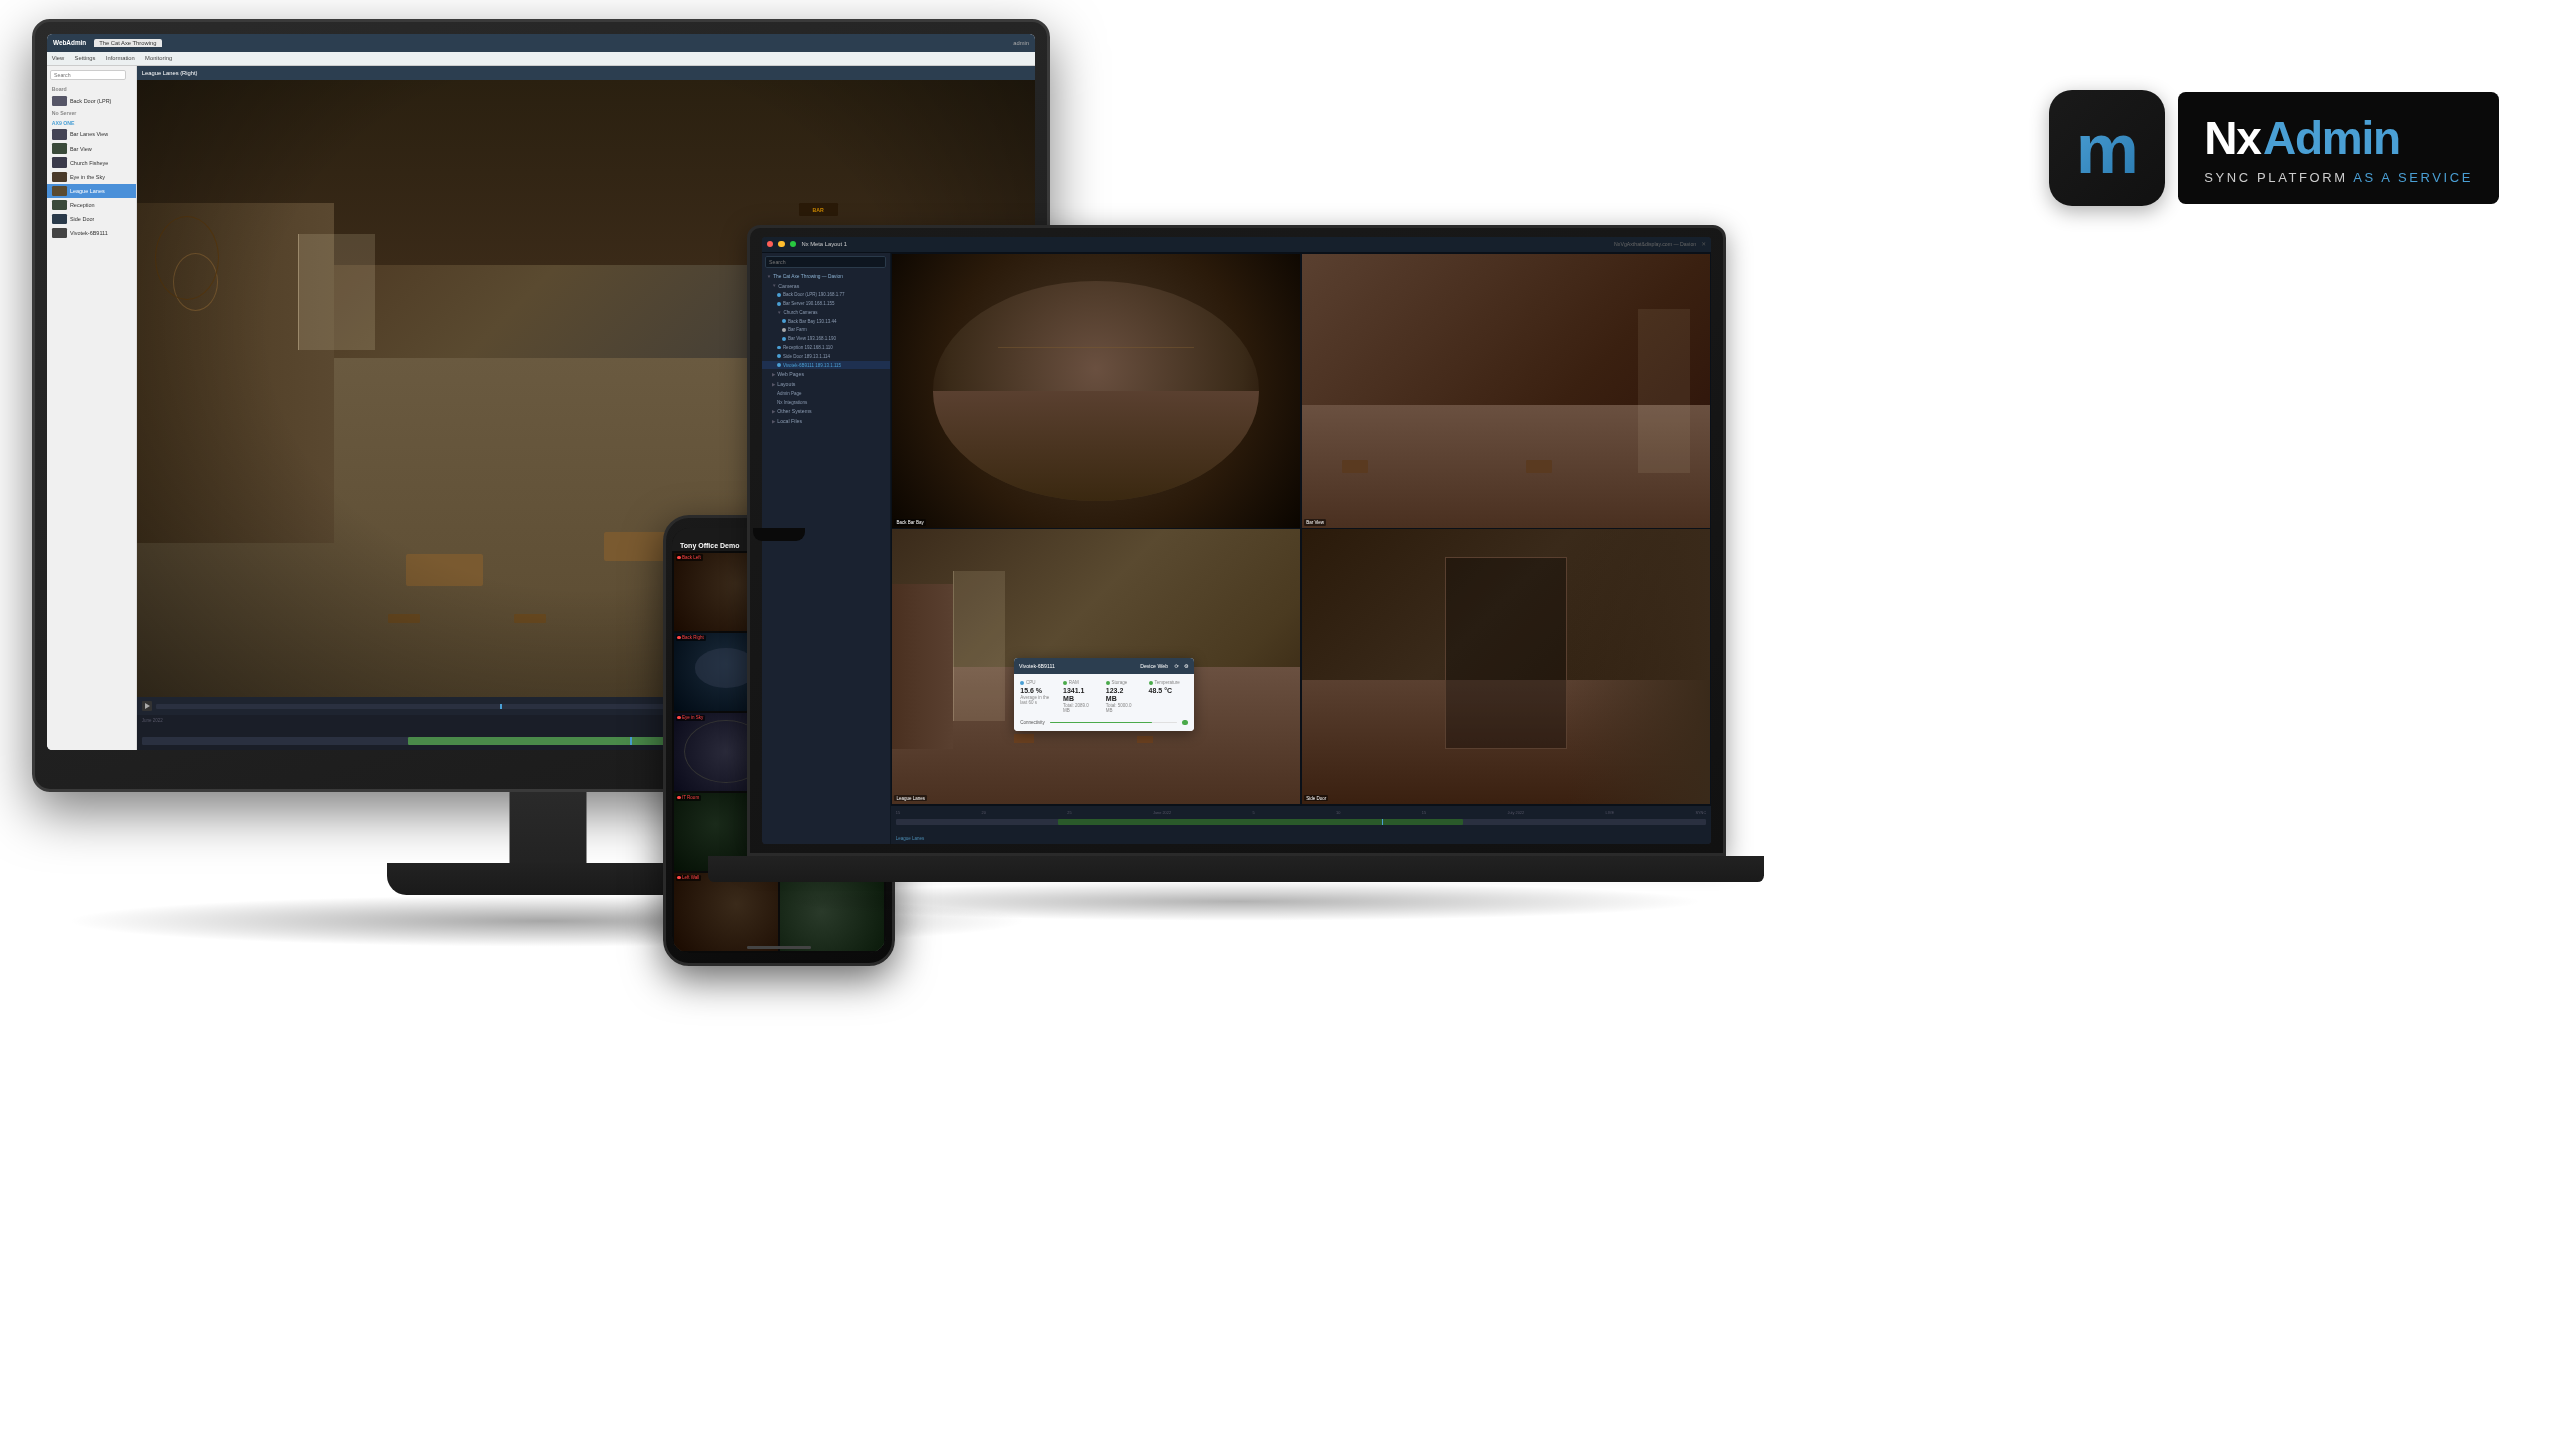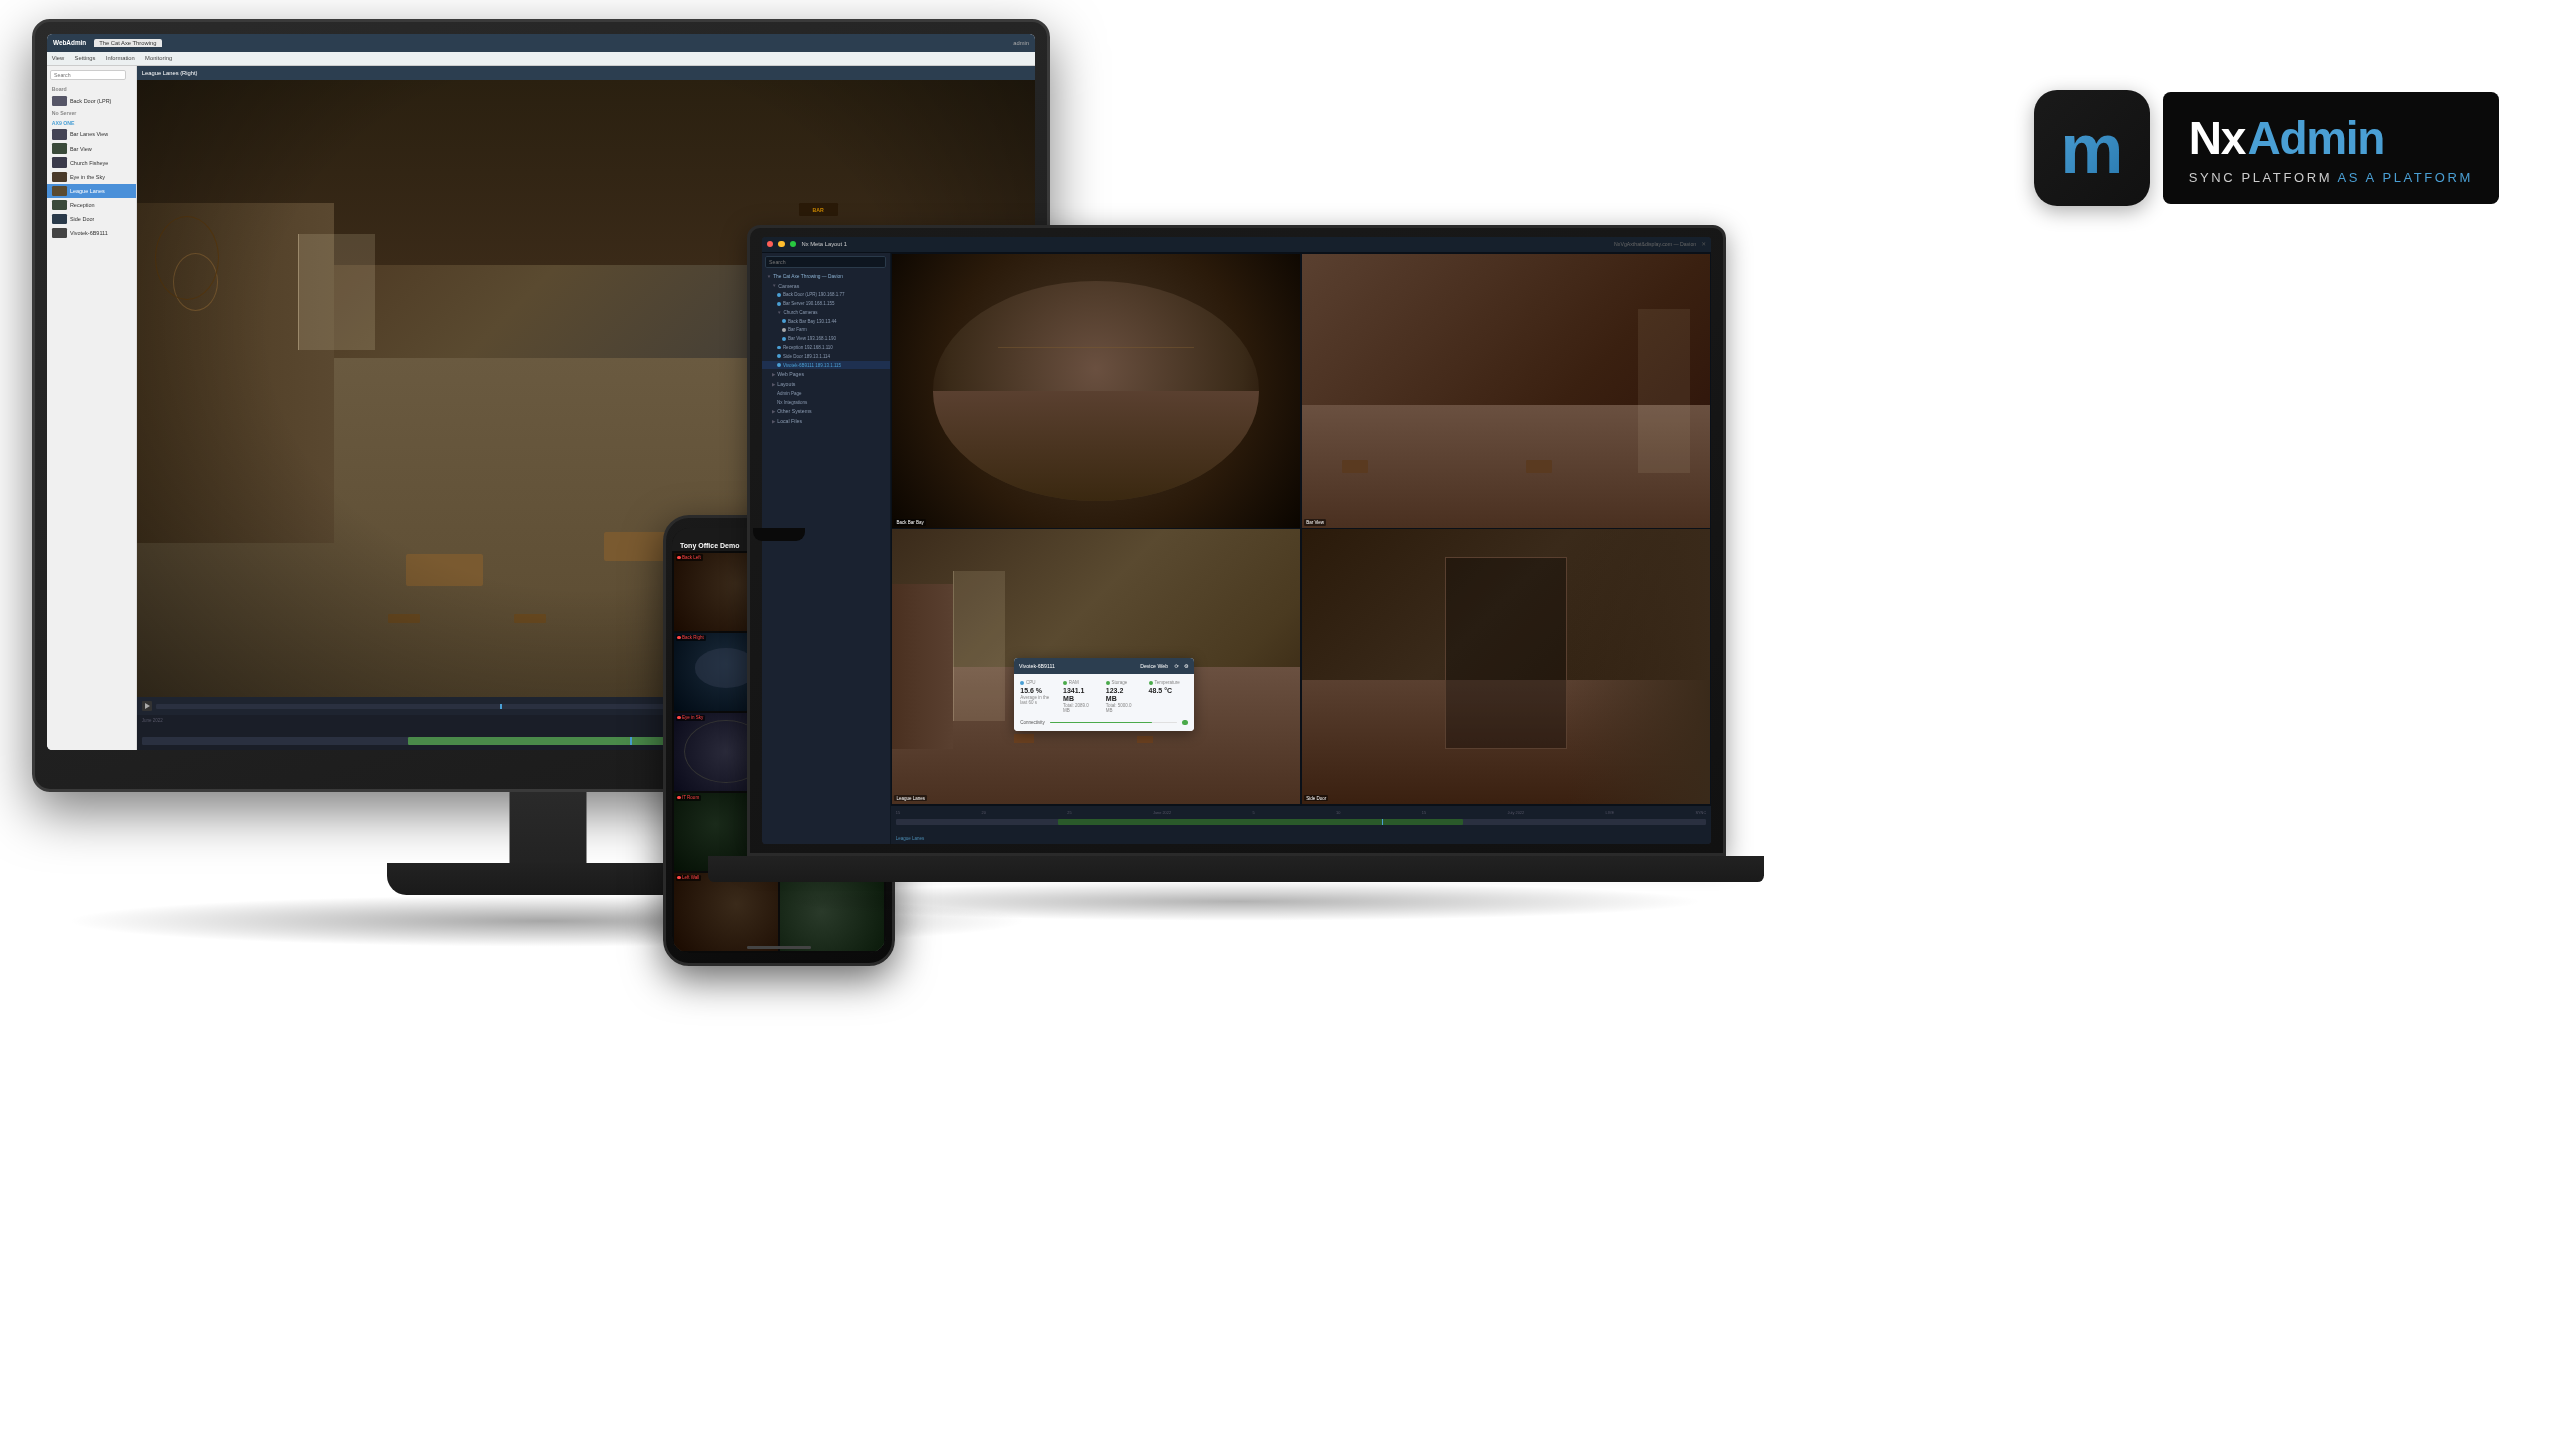--- a/index.html
+++ b/index.html
@@ -1215,17 +1215,17 @@
 <div class="logo-area">
   <div class="nx-icon-box">
     <span class="nx-icon-m">m</span>
   </div>
   <div class="nx-meta-text-block">
     <div class="nx-brand-line">
       <span class="nx-brand-nx">Nx</span>
       <span class="nx-brand-meta">Admin</span>
     </div>
     <div class="nx-brand-sub">
-      <span>SYNC PLATFORM </span><span class="highlight">AS A PLATFORM</span>
+      <span>SYNC PLATFORM </span><span class="highlight">AS A SERVICE</span>
     </div>
   </div>
 </div>
 
 
 </body></html>

